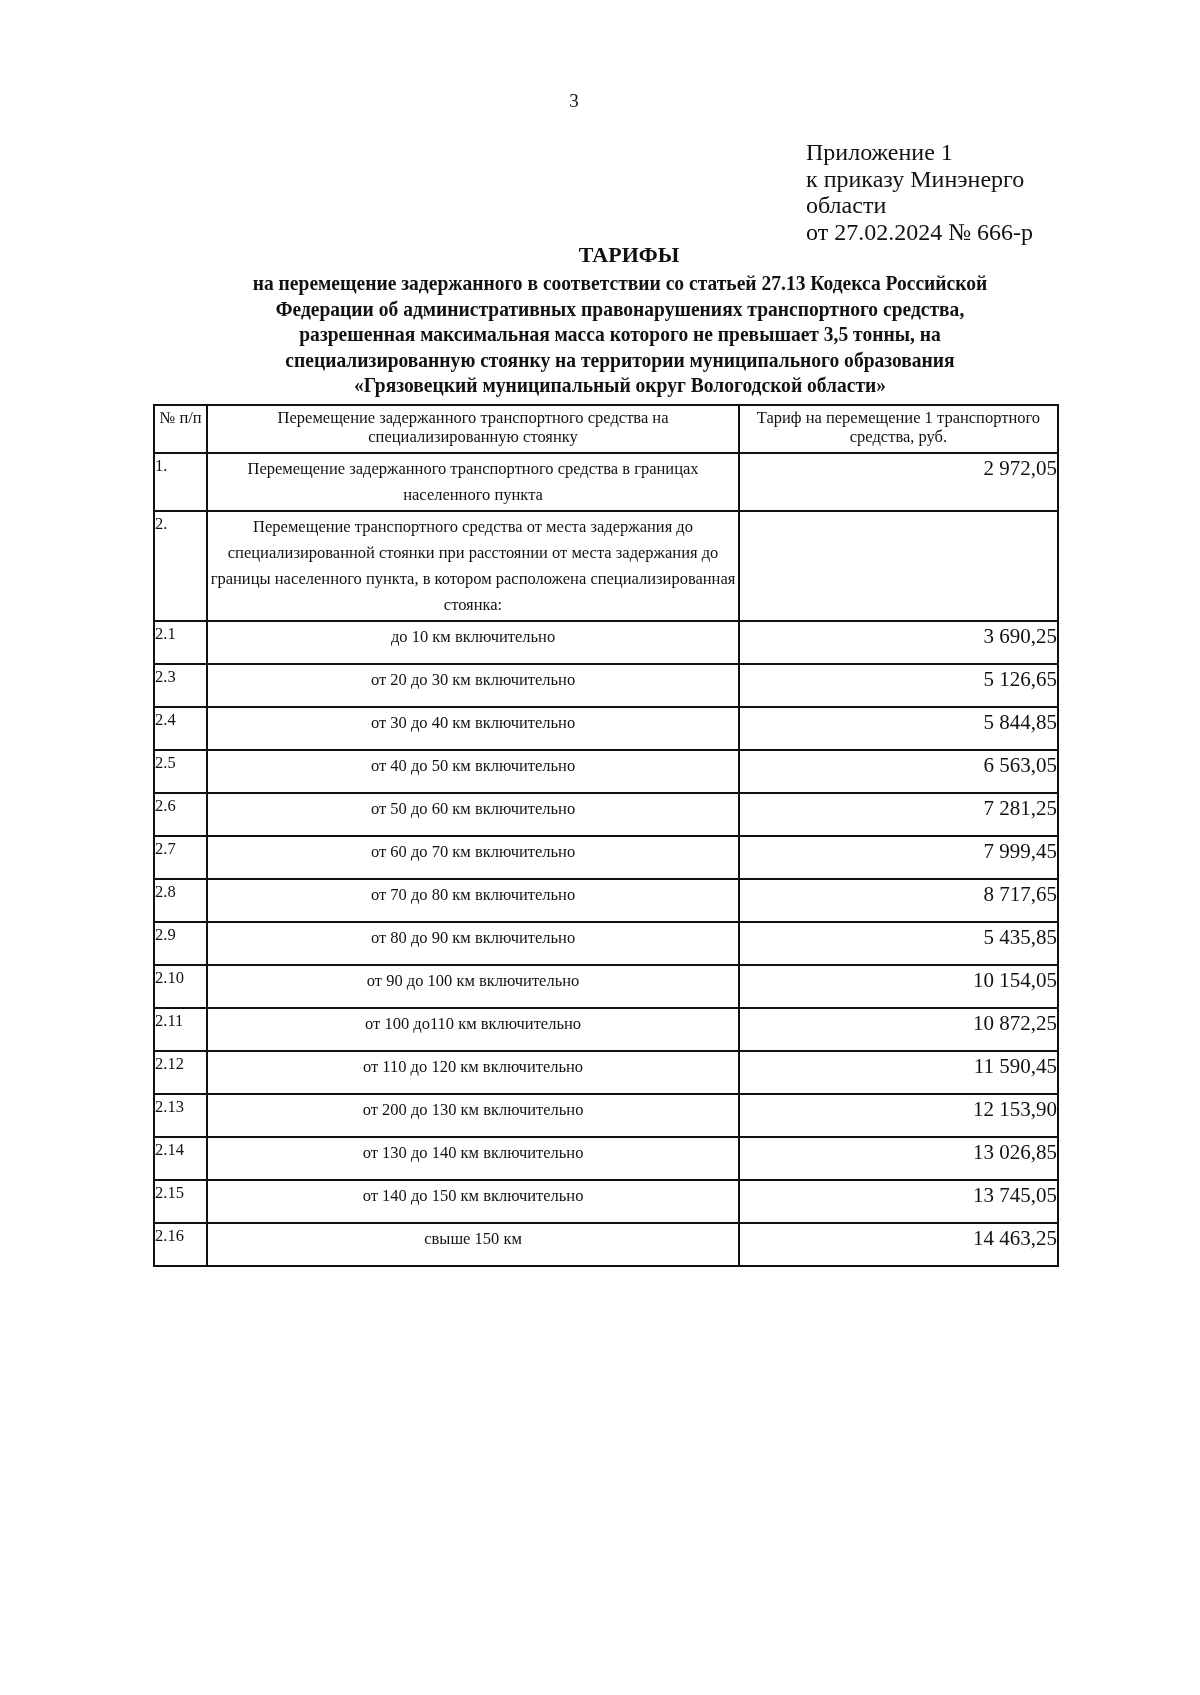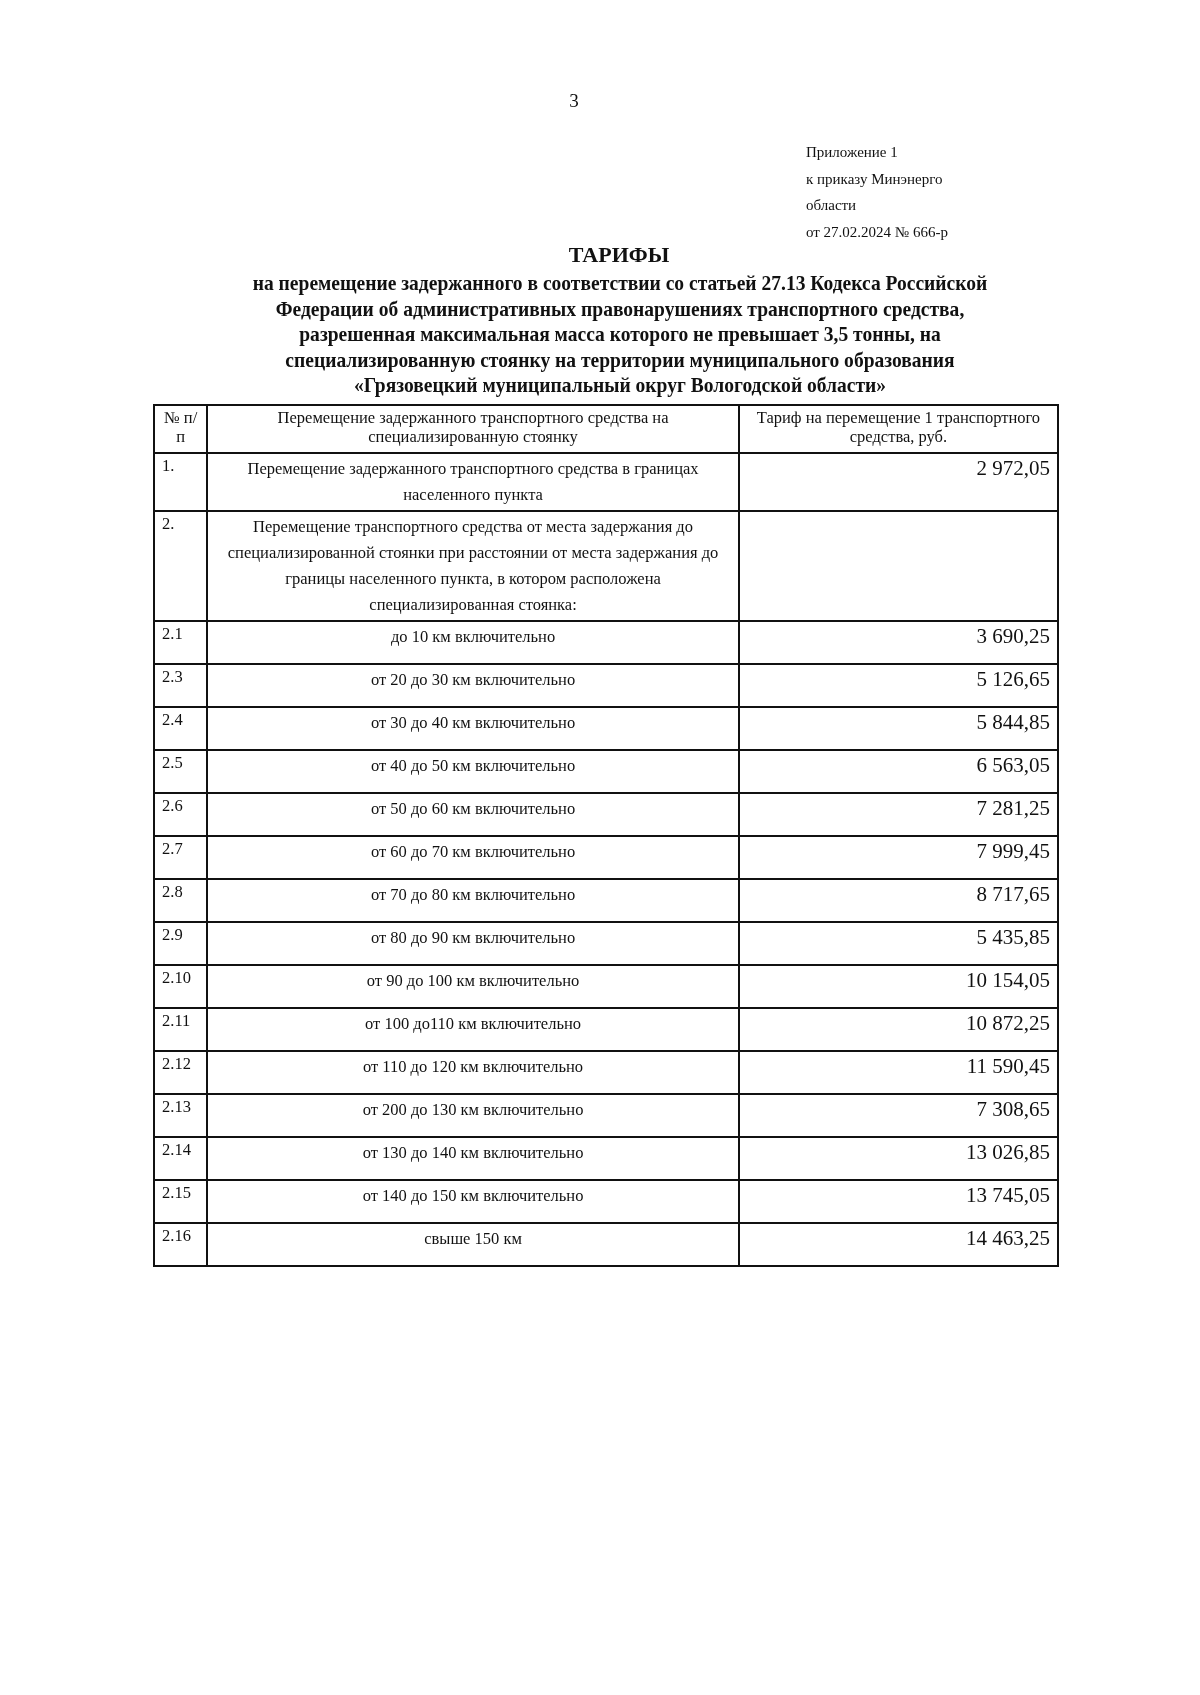--- a/index.html
+++ b/index.html
@@ -1,22 +1,22 @@
 <!DOCTYPE html>
 <html><head>
 <meta charset="utf-8">
 <style>
   html, body { margin: 0; padding: 0; background: #ffffff; }
   body { width: 1200px; height: 1695px; position: relative; font-family: "Liberation Serif", "DejaVu Serif", serif; color: #111; }
   .page-number { position: absolute; left: 0; width: 1148px; top: 90px; text-align: center; font-size: 19px; }
-  .appendix { position: absolute; left: 806px; top: 139px; font-size: 15px; line-height: 26.5px; }
-  .title { position: absolute; left: 141px; width: 956px; top: 242px; text-align: center; font-weight: bold; font-size: 22px; }
+  .appendix { position: absolute; left: 806px; top: 139px; font-size: 24px; line-height: 26.5px; }
+  .title { position: absolute; left: 151px; width: 956px; top: 242px; text-align: center; font-weight: bold; font-size: 22px; }
   .subtitle { position: absolute; left: 150px; width: 940px; top: 271px; text-align: center; font-weight: bold; font-size: 21px; line-height: 25.5px; transform: scaleX(0.93); transform-origin: center top; }
   table.tariffs { position: absolute; left: 153px; top: 404px; width: 906px; border-collapse: collapse; font-size: 16.5px; }
-  table.tariffs td, table.tariffs th { border: 2px solid #111; padding: 2px 7px; vertical-align: top; font-weight: normal; }
+  table.tariffs td, table.tariffs th { border: 2px solid #111; padding: 2px 0; vertical-align: top; font-weight: normal; }
   th { text-align: center; line-height: 19px; }
   .col-num { width: 50px; }
   .col-desc { width: 500px; }
   .col-price { width: 300px; }
   td.num { text-align: left; padding-left: 6px; }
   td.price { text-align: right; vertical-align: middle; font-size: 21px; padding-top: 10px; }
   td.desc { line-height: 26px; text-align: center; }
   tr.item td { height: 37px; }
   tr.row1 td { height: 49px; }
   tr.row2 td { height: 88px; }
@@ -119,21 +119,21 @@
         <td class="price">10 872,25</td>
       </tr>
     <tr class="item">
         <td class="num">2.12</td>
         <td class="desc">от 110 до 120 км включительно</td>
         <td class="price">11 590,45</td>
       </tr>
     <tr class="item">
         <td class="num">2.13</td>
         <td class="desc">от 200 до 130 км включительно</td>
-        <td class="price">7 308,65</td>
+        <td class="price">12 153,90</td>
       </tr>
     <tr class="item">
         <td class="num">2.14</td>
         <td class="desc">от 130 до 140 км включительно</td>
         <td class="price">13 026,85</td>
       </tr>
     <tr class="item">
         <td class="num">2.15</td>
         <td class="desc">от 140 до 150 км включительно</td>
         <td class="price">13 745,05</td>

